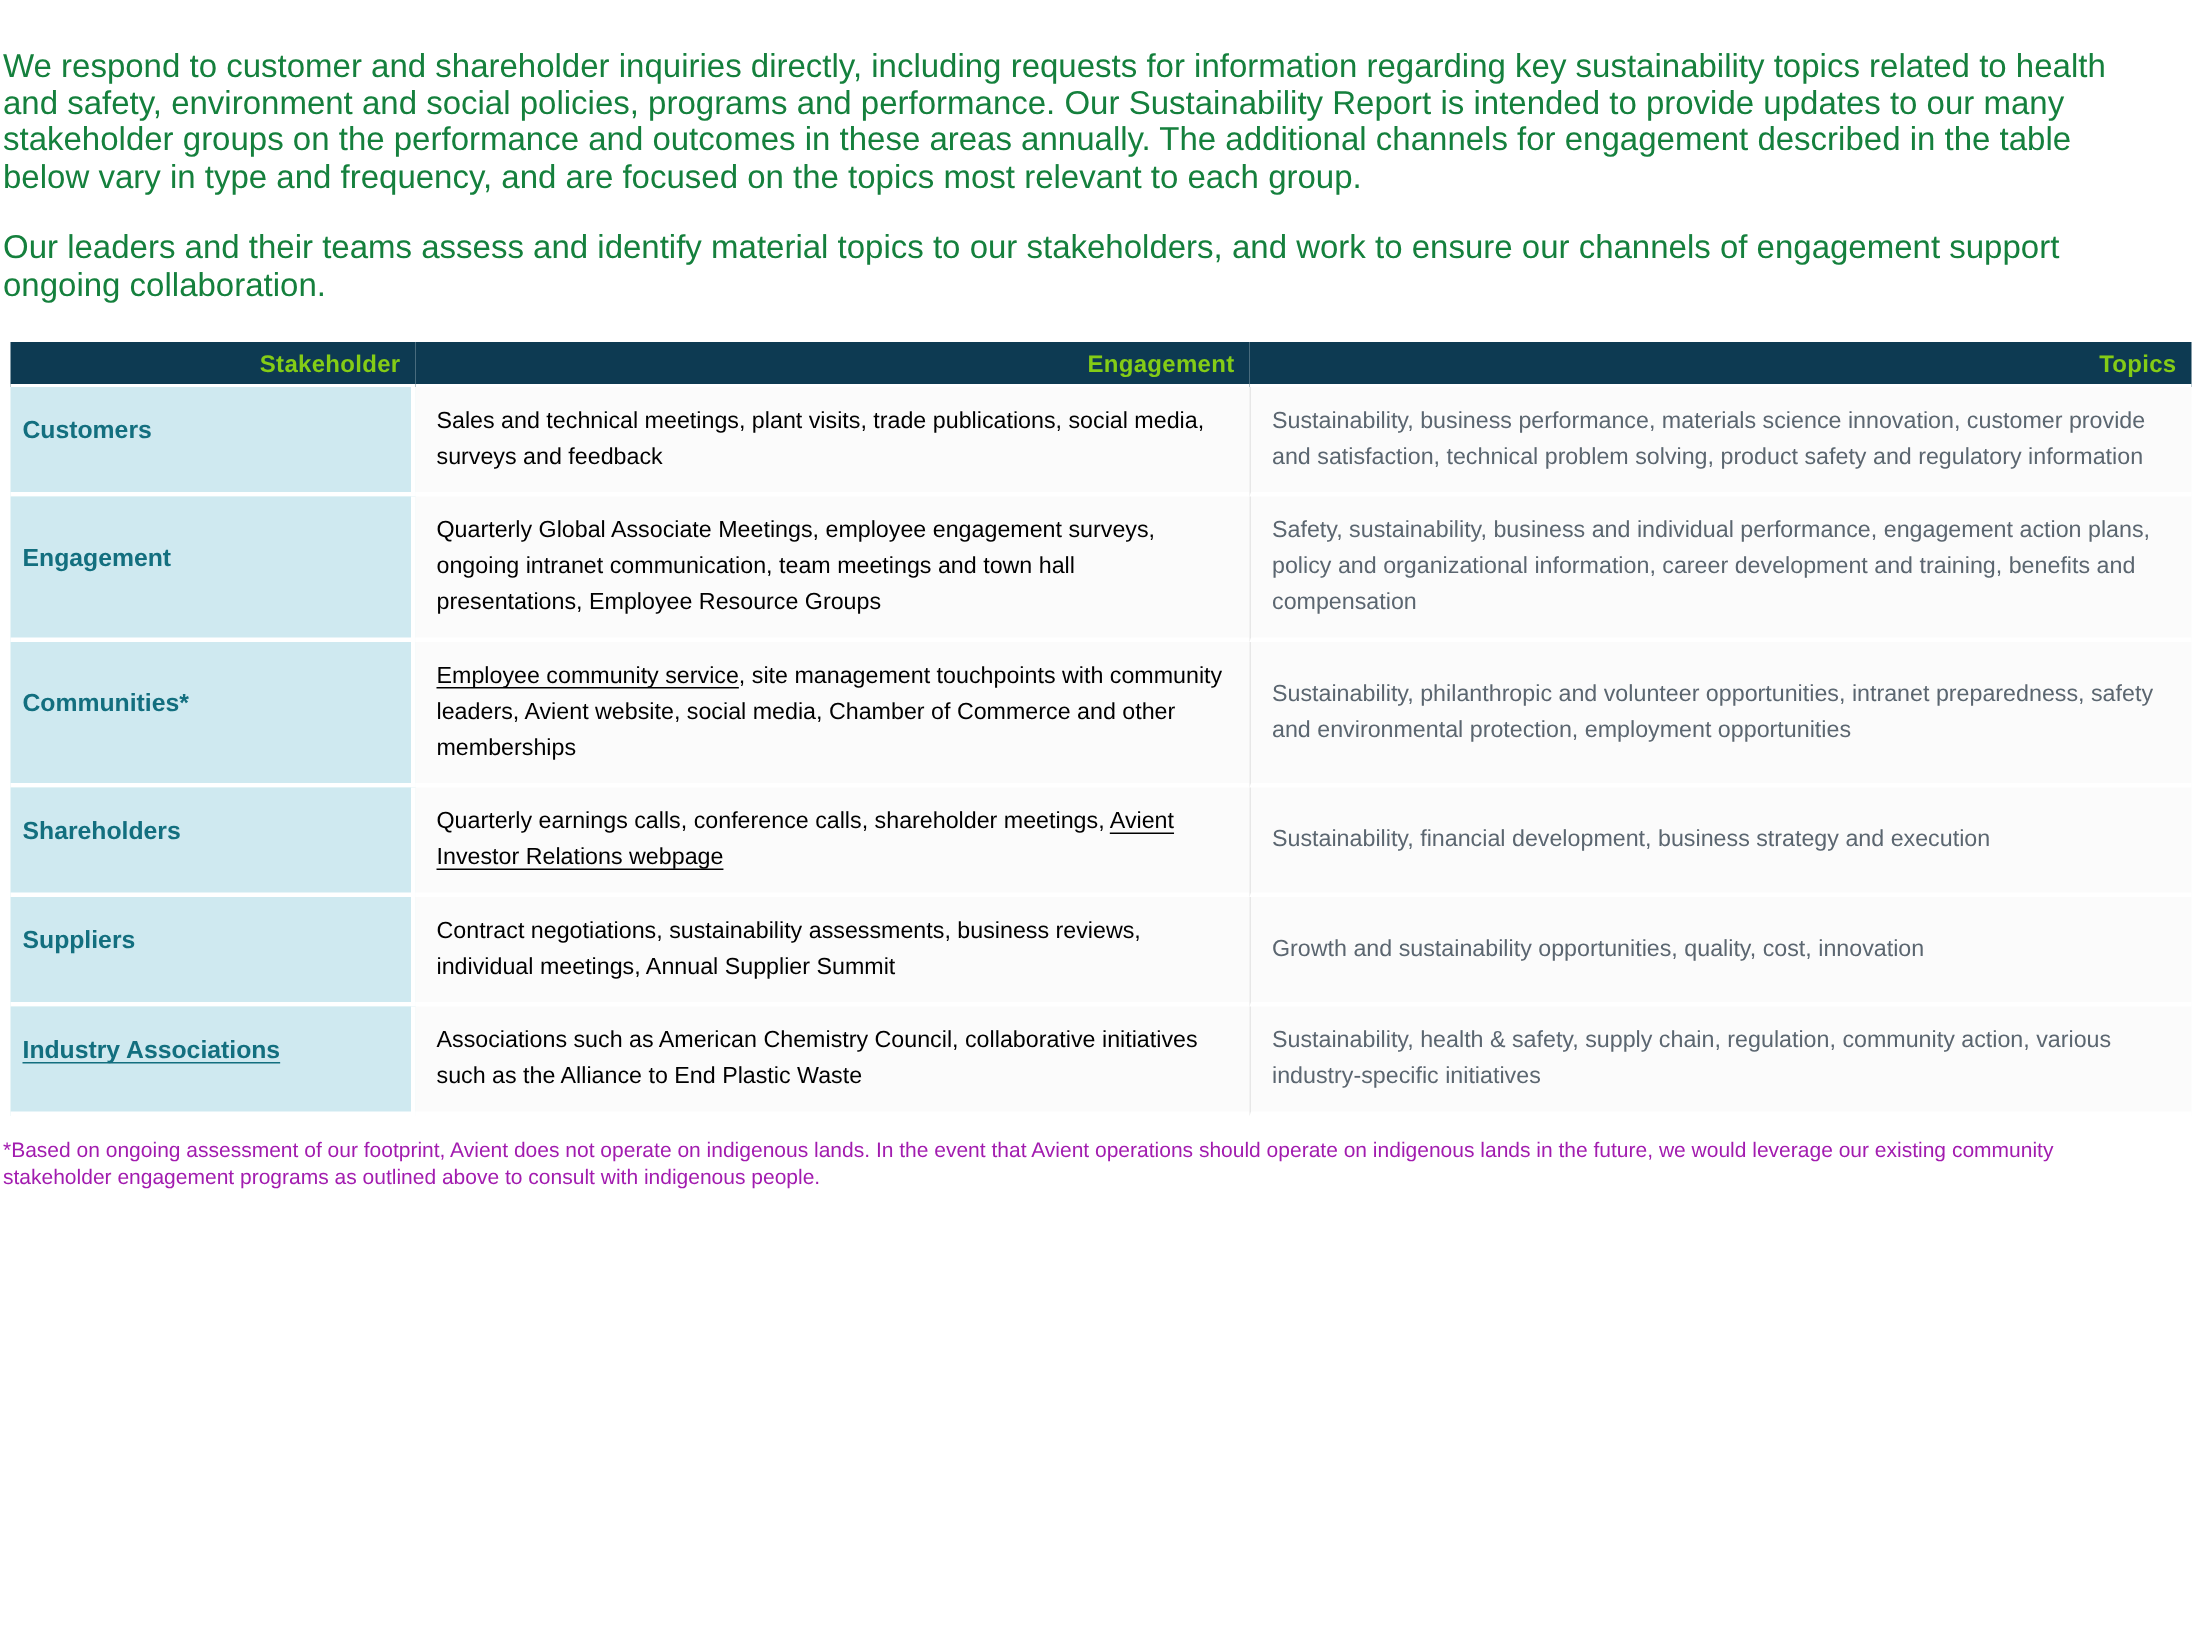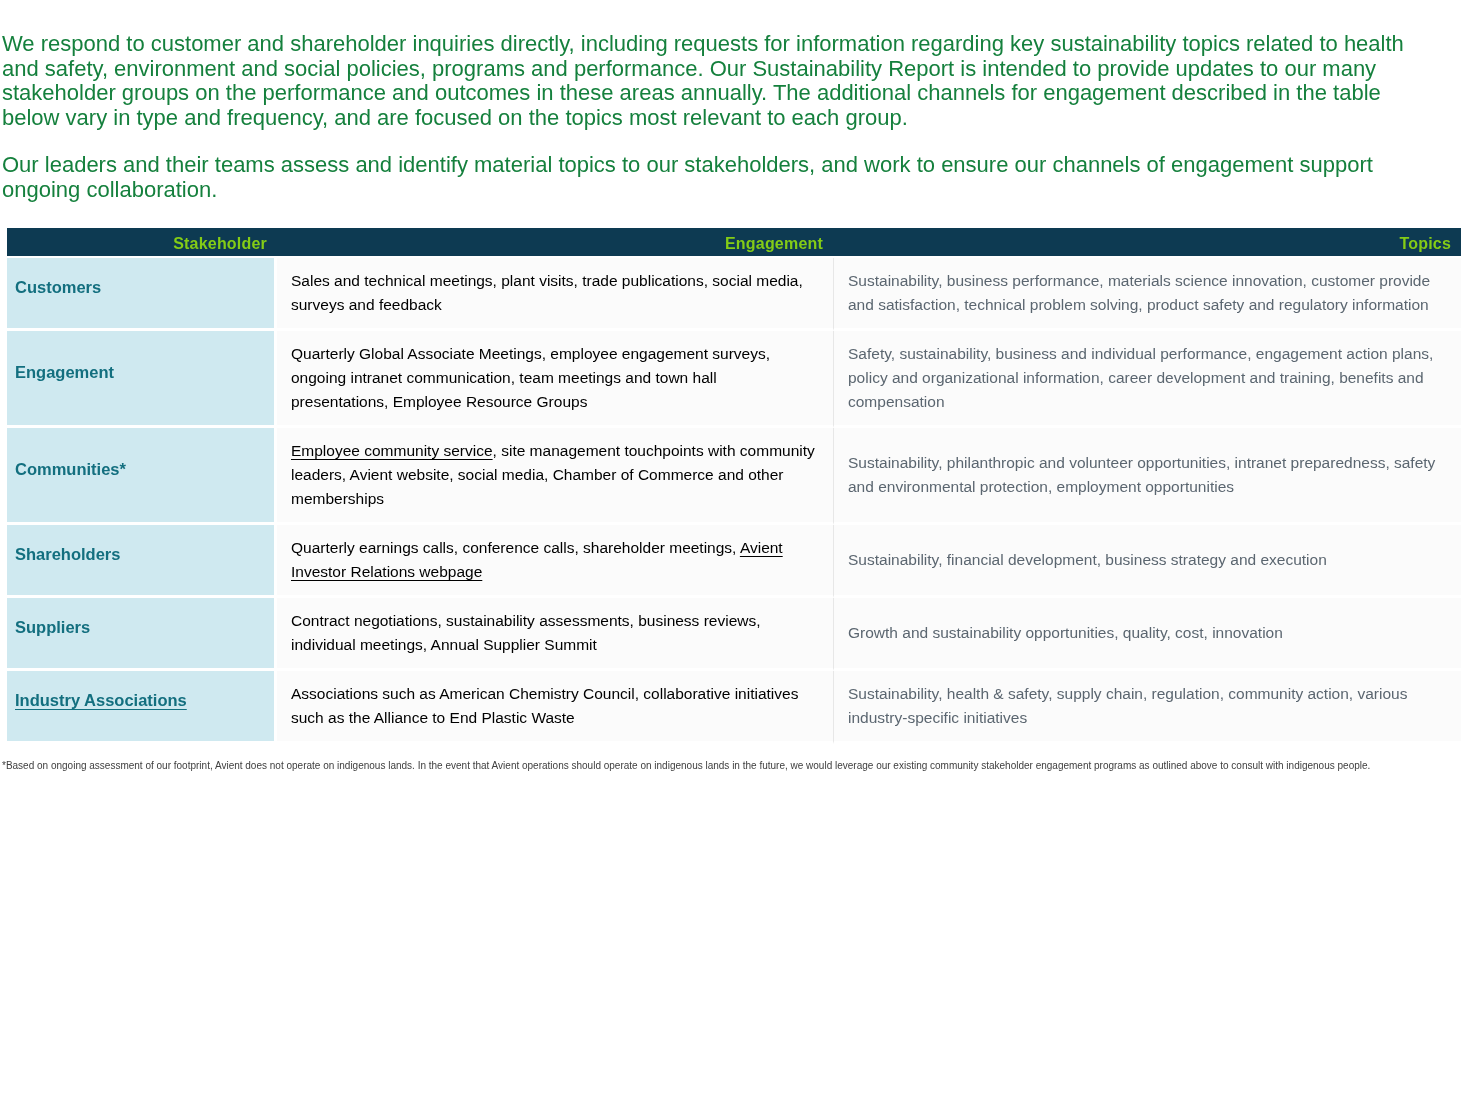--- a/index.html
+++ b/index.html
@@ -83,23 +83,23 @@
     border-left: 1px solid #e7e7e7;
   }
   td a {
     color: inherit;
     text-decoration: underline;
     text-underline-offset: 3px;
   }
   p.footnote {
     margin: 13px 0 0 0;
     max-width: 1440px;
-    font-size: 10px;
+    font-size: 14px;
     line-height: 18px;
-    color: #404040;
+    color: #a21caf;
   }
 </style>
 </head>
 <body>
 
 <div class="page">
 
   <p class="intro">We respond to customer and shareholder inquiries directly, including requests for information regarding key sustainability topics related to health and safety, environment and social policies, programs and performance. Our Sustainability Report is intended to provide updates to our many stakeholder groups on the performance and outcomes in these areas annually. The additional channels for engagement described in the table below vary in type and frequency, and are focused on the topics most relevant to each group.</p>
   <p class="intro">Our leaders and their teams assess and identify material topics to our stakeholders, and work to ensure our channels of engagement support ongoing collaboration.</p>
 

